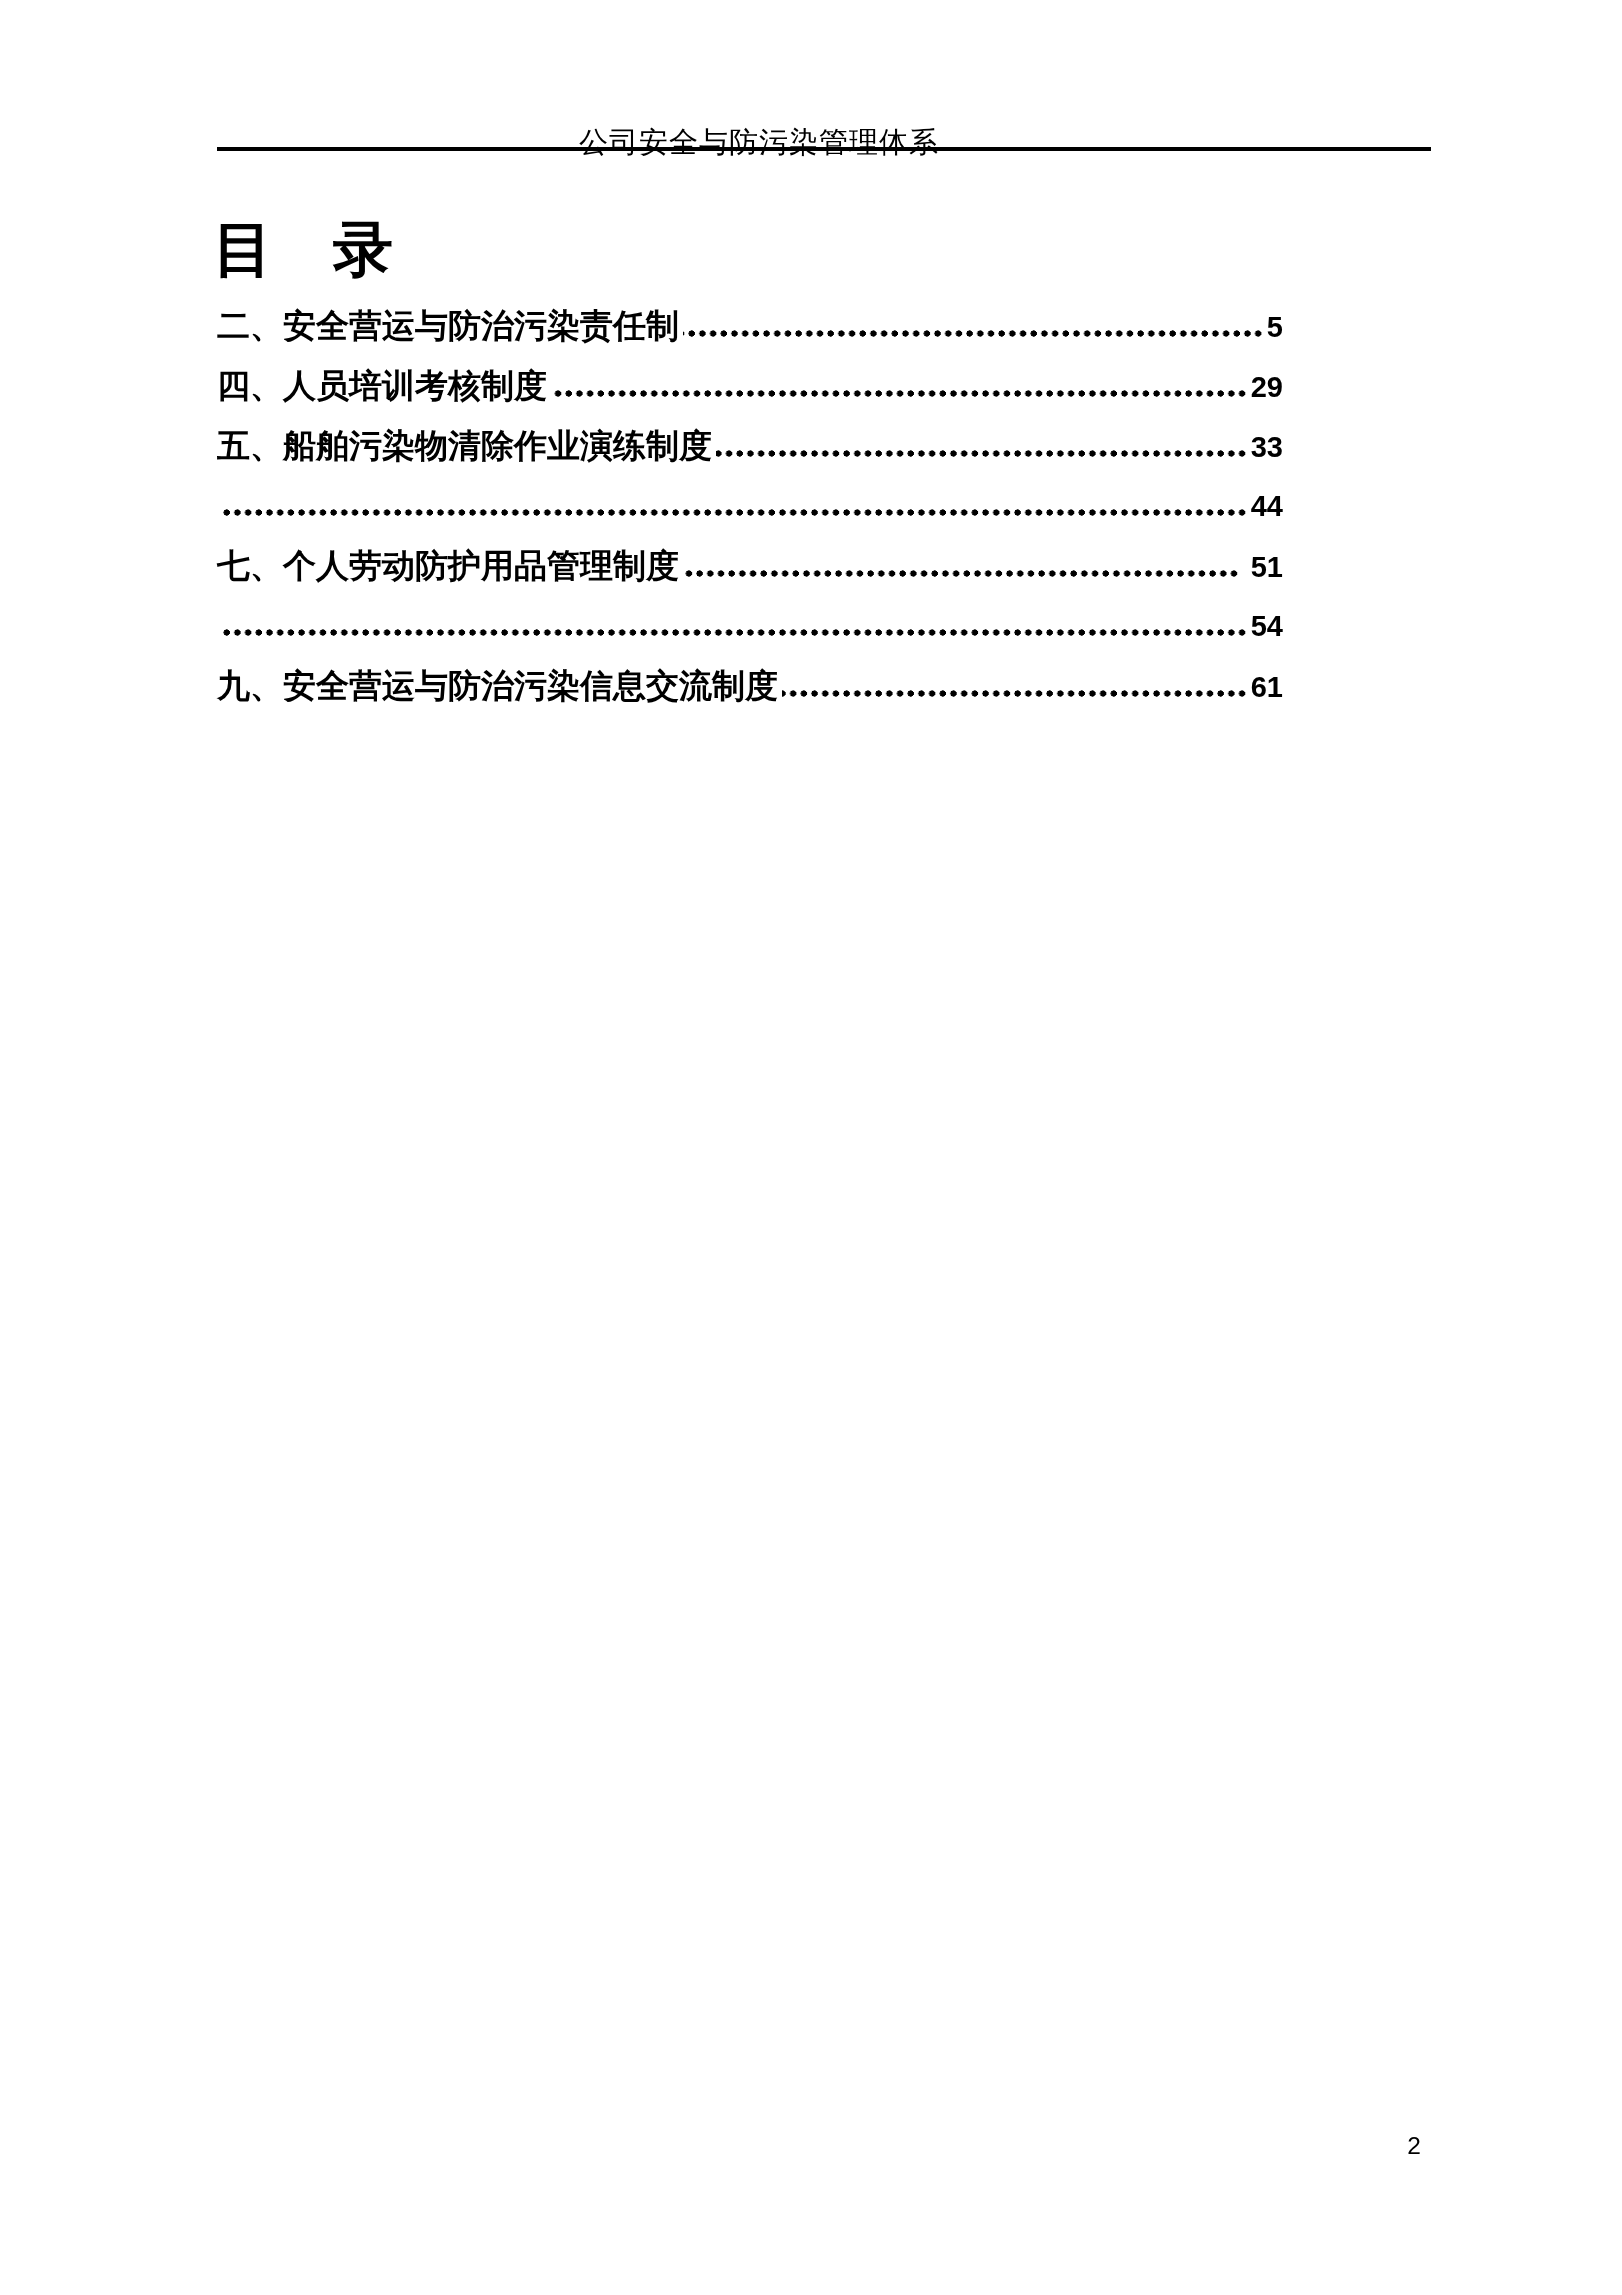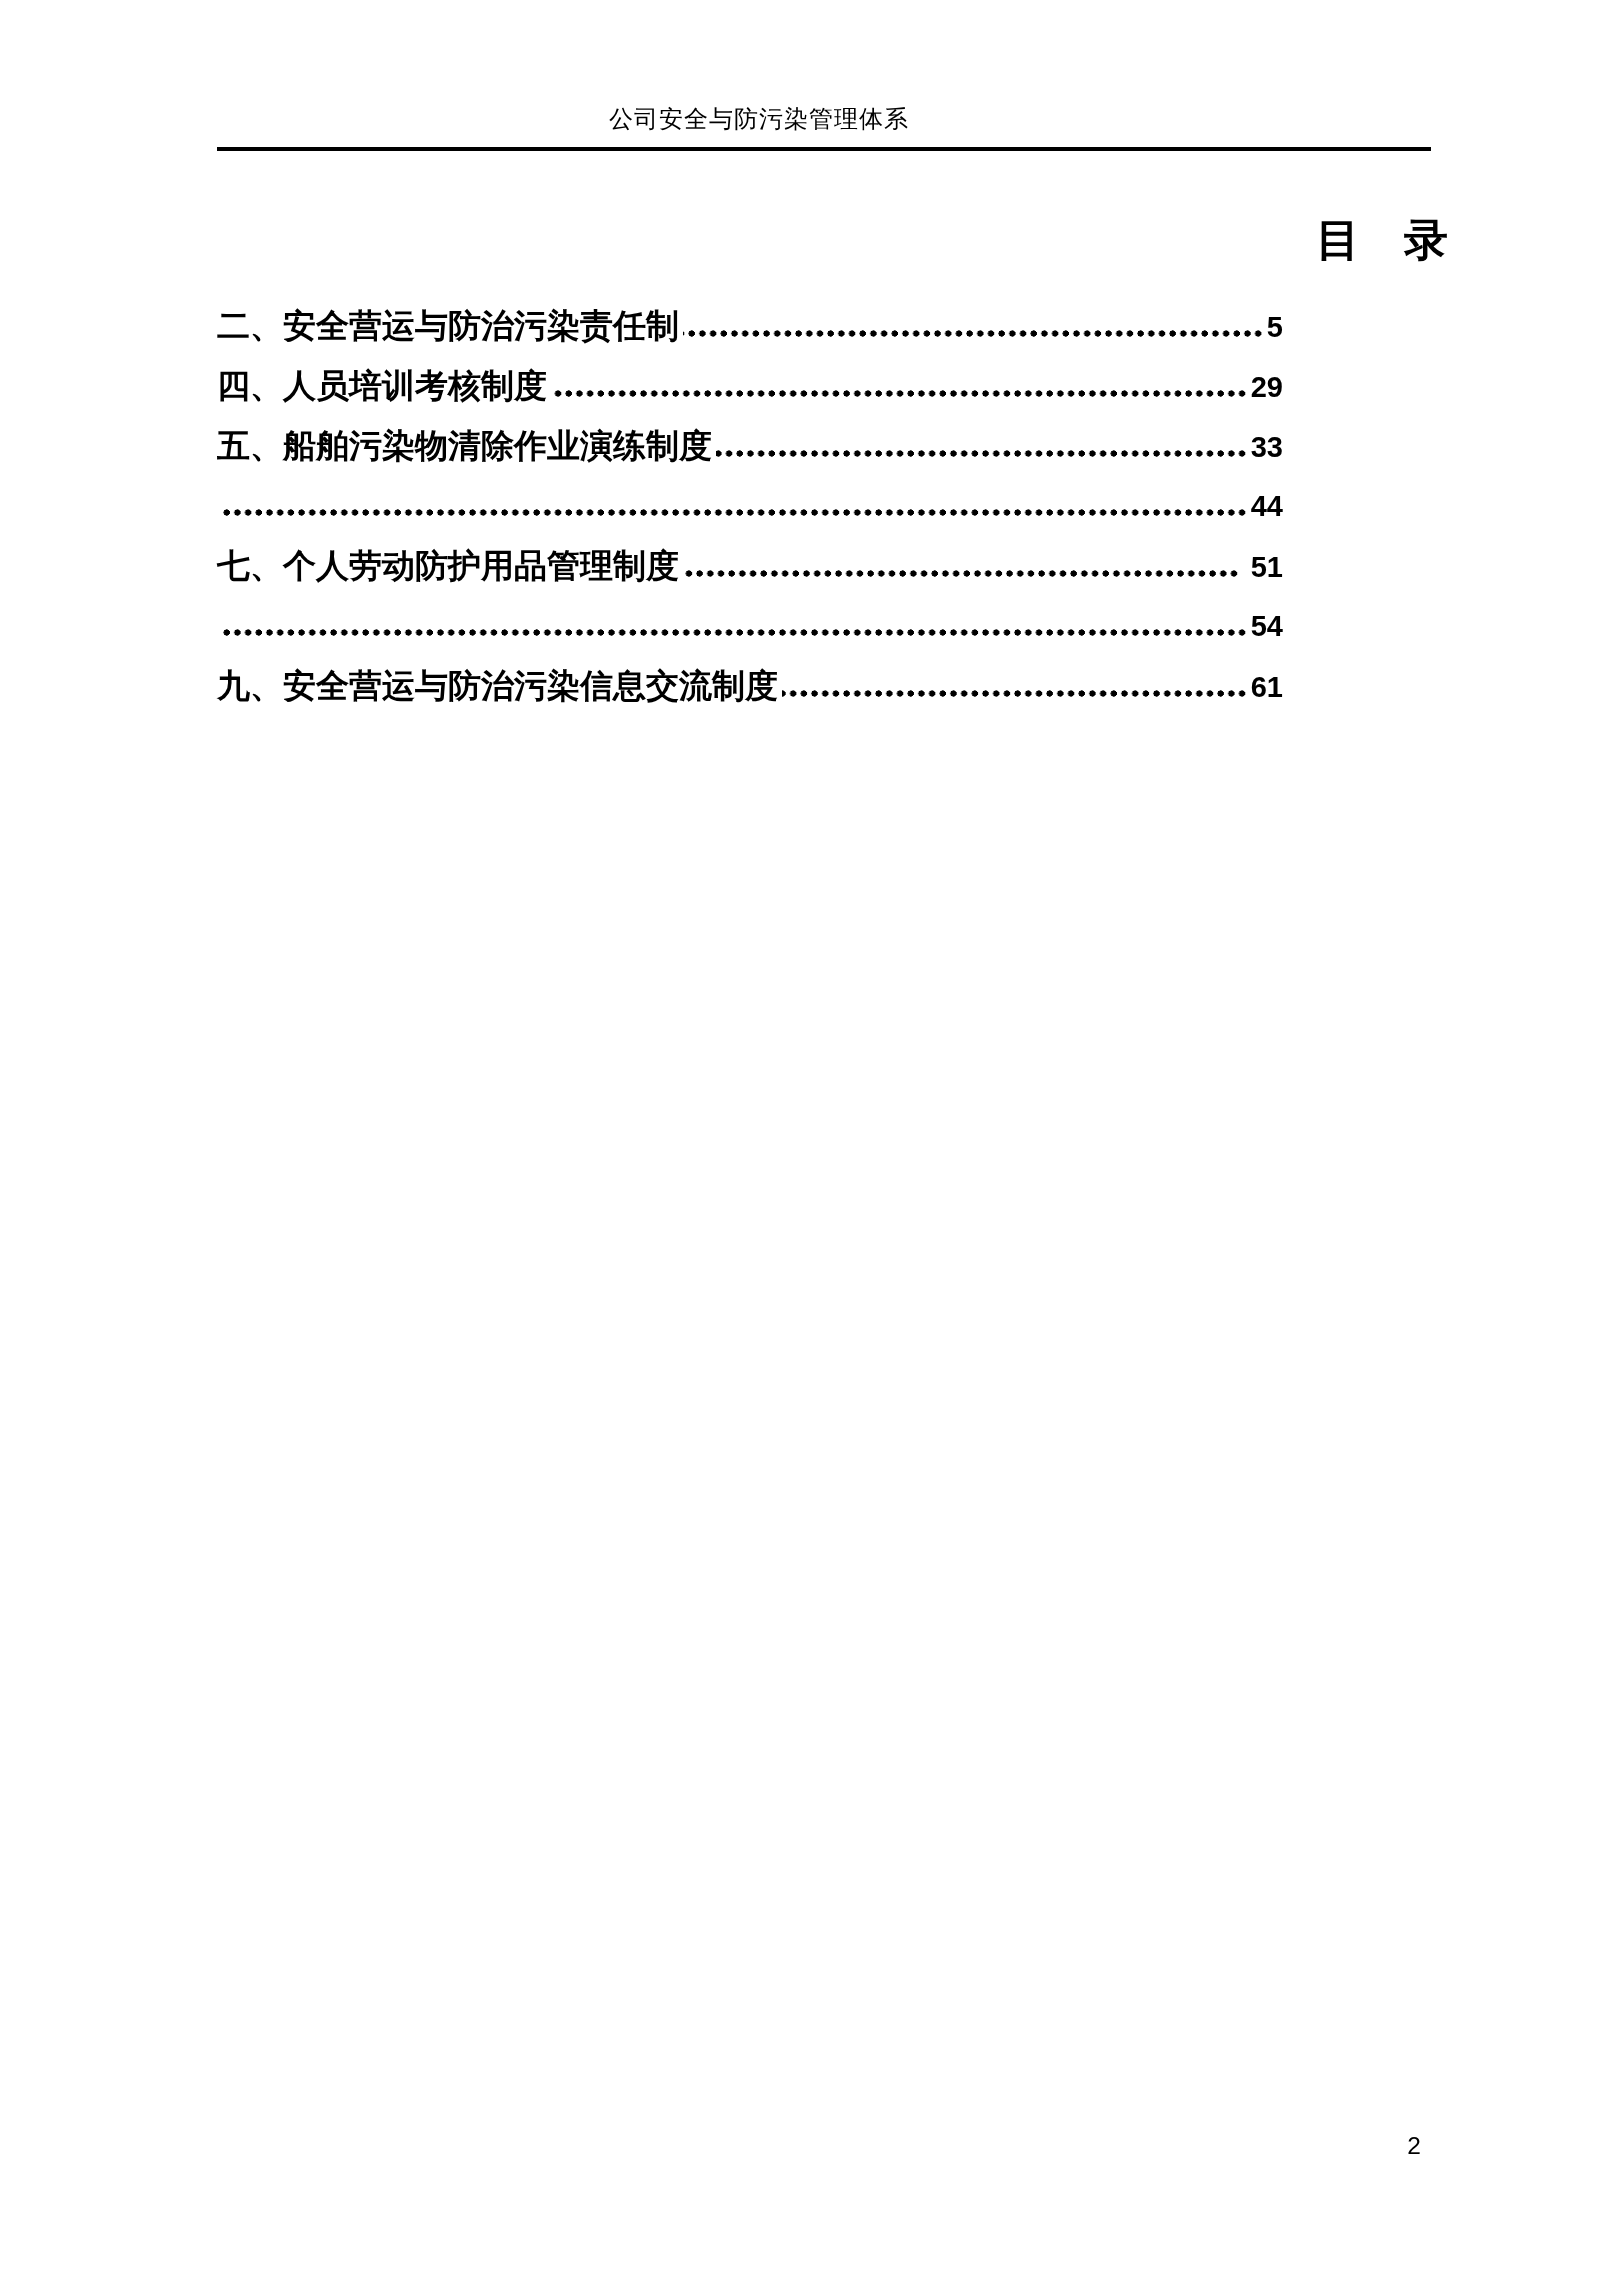--- a/index.html
+++ b/index.html
@@ -7,45 +7,45 @@
     position: relative;
     width: 1623px;
     height: 2295px;
     background: #ffffff;
     overflow: hidden;
     font-family: "Liberation Serif", "DejaVu Serif", serif;
     color: #000000;
   }
   .doc-header-text {
     position: absolute;
-    top: 104px;
+    top: 124px;
     left: 217px;
     width: 1084px;
     text-align: center;
-    font-size: 24px;
+    font-size: 29px;
     line-height: 1.3;
     font-family: "Liberation Serif", "DejaVu Serif", serif;
     letter-spacing: 1px;
     white-space: nowrap;
   }
   .doc-header-rule {
     position: absolute;
     top: 147px;
     left: 217px;
     width: 1214px;
     height: 3.6px;
     background: #000000;
   }
   .toc-title {
     position: absolute;
     top: 216px;
-    left: 234px;
+    left: 213px;
     width: 1214px;
-    text-align: right;
-    font-size: 44px;
+    text-align: left;
+    font-size: 60px;
     line-height: 1.15;
     font-weight: bold;
     font-family: "Liberation Serif", "DejaVu Serif", serif;
     white-space: pre;
   }
   .toc-list {
     position: absolute;
     top: 296px;
     left: 217px;
     width: 1066px;

